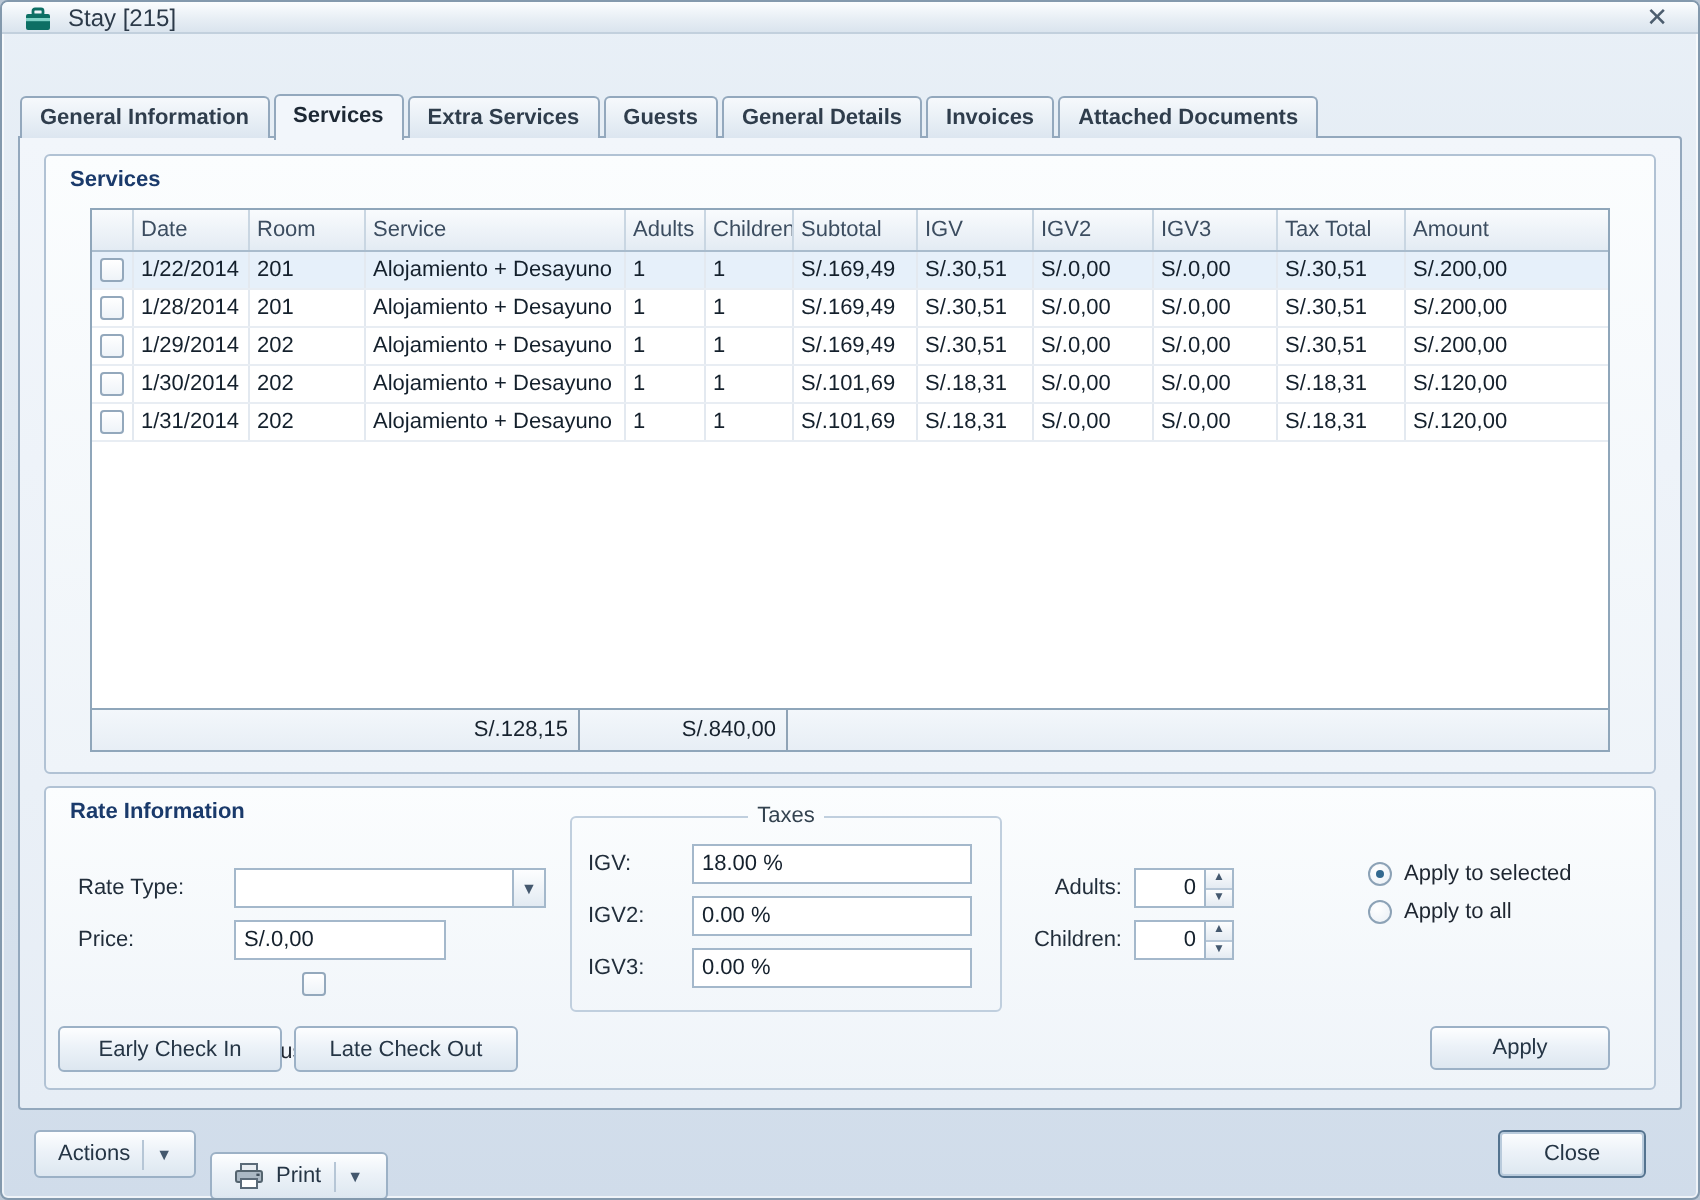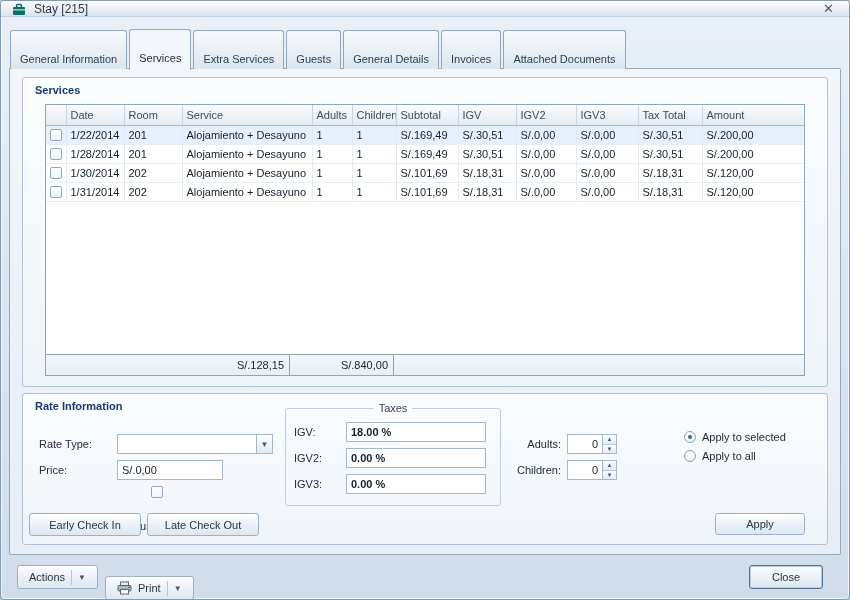--- a/index.html
+++ b/index.html
@@ -36,25 +36,25 @@
     font-size: 13px; color: #4c5d6e;
     padding: 1px 5px; cursor: default;
   }
 
   
   .tabs {
     position: absolute; top: 45px; left: 9px; height: 23px;
     display: flex; gap: 2px; align-items: flex-end; z-index: 3;
   }
   .tab {
-    padding: 22px 9px 4px;
+    padding: 4px 9px 4px;
     background: linear-gradient(180deg, #f6f9fc, #dce6f0);
     border: 1px solid #93a8bd; border-bottom: none;
     border-radius: 3px 3px 0 0;
-    color: #2f3d4c; white-space: nowrap; cursor: default;
+    color: #2f3d4c; white-space: nowrap; cursor: default; font-weight: bold;
   }
   .tab.active {
     background: #f2f6fb;
     padding-bottom: 6px; margin-bottom: -1px;
     color: #1d2834;
   }
 
   .tabpage {
     position: absolute; top: 67px; left: 8px; right: 8px; bottom: 44px;
     background: linear-gradient(180deg, #f2f6fb 0%, #e6edf5 100%);
@@ -142,21 +142,21 @@
 
   fieldset.taxes {
     position: absolute; left: 262px; top: 8px; width: 216px; height: 104px;
     border: 1px solid #c0cfde; border-radius: 3px;
   }
   fieldset.taxes legend {
     margin: 0 auto; padding: 0 5px; color: #33424f;
   }
   .taxrow { position: absolute; left: 8px; right: 10px; height: 20px; }
   .taxrow .tlabel { position: absolute; left: 0; line-height: 20px; color: #222e3b; }
-  .taxrow input { position: absolute; left: 52px; width: 140px; font-weight: bold; }
+  .taxrow input { position: absolute; left: 52px; width: 140px; }
 
   .spin { position: absolute; display: flex; height: 20px; }
   .spin input { width: 35px; text-align: right; border-right: none; }
   .spin-btns { display: flex; flex-direction: column; width: 15px; border: 1px solid #a4b8cb; }
   .spin-btn {
     flex: 1; display: flex; align-items: center; justify-content: center;
     font-size: 6px; color: #44586e;
     background: linear-gradient(180deg, #fcfdfe, #e4ebf2); cursor: default;
   }
   .spin-btn + .spin-btn { border-top: 1px solid #b8c8d8; }
@@ -298,20 +298,34 @@
             <td>1</td>
             <td>S/.169,49</td>
             <td>S/.30,51</td>
             <td>S/.0,00</td>
             <td>S/.0,00</td>
             <td>S/.30,51</td>
             <td>S/.200,00</td>
           </tr>
               <tr>
             <td class="c-cb"><span class="checkbox"></span></td>
+            <td>1/29/2014</td>
+            <td>202</td>
+            <td>Alojamiento + Desayuno</td>
+            <td>1</td>
+            <td>1</td>
+            <td>S/.169,49</td>
+            <td>S/.30,51</td>
+            <td>S/.0,00</td>
+            <td>S/.0,00</td>
+            <td>S/.30,51</td>
+            <td>S/.200,00</td>
+          </tr>
+              <tr>
+            <td class="c-cb"><span class="checkbox"></span></td>
             <td>1/30/2014</td>
             <td>202</td>
             <td>Alojamiento + Desayuno</td>
             <td>1</td>
             <td>1</td>
             <td>S/.101,69</td>
             <td>S/.18,31</td>
             <td>S/.0,00</td>
             <td>S/.0,00</td>
             <td>S/.18,31</td>

